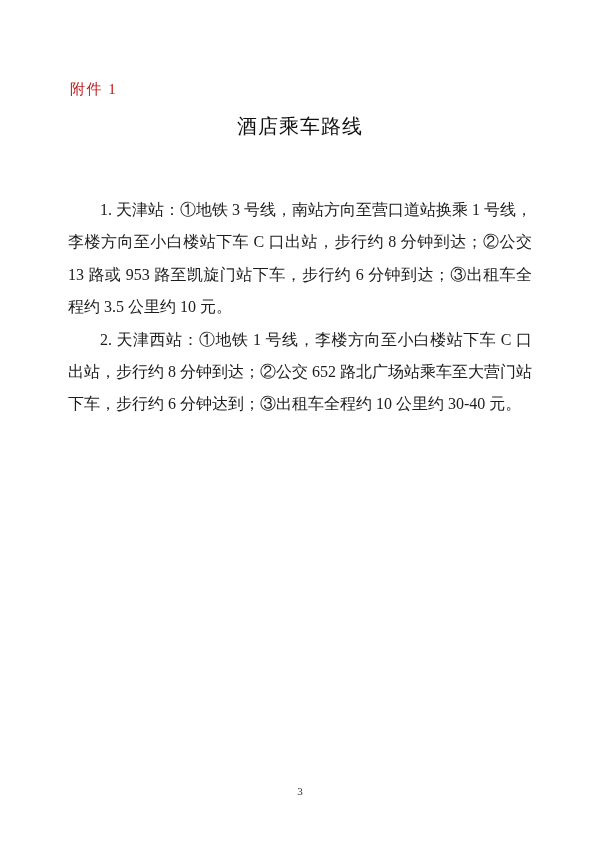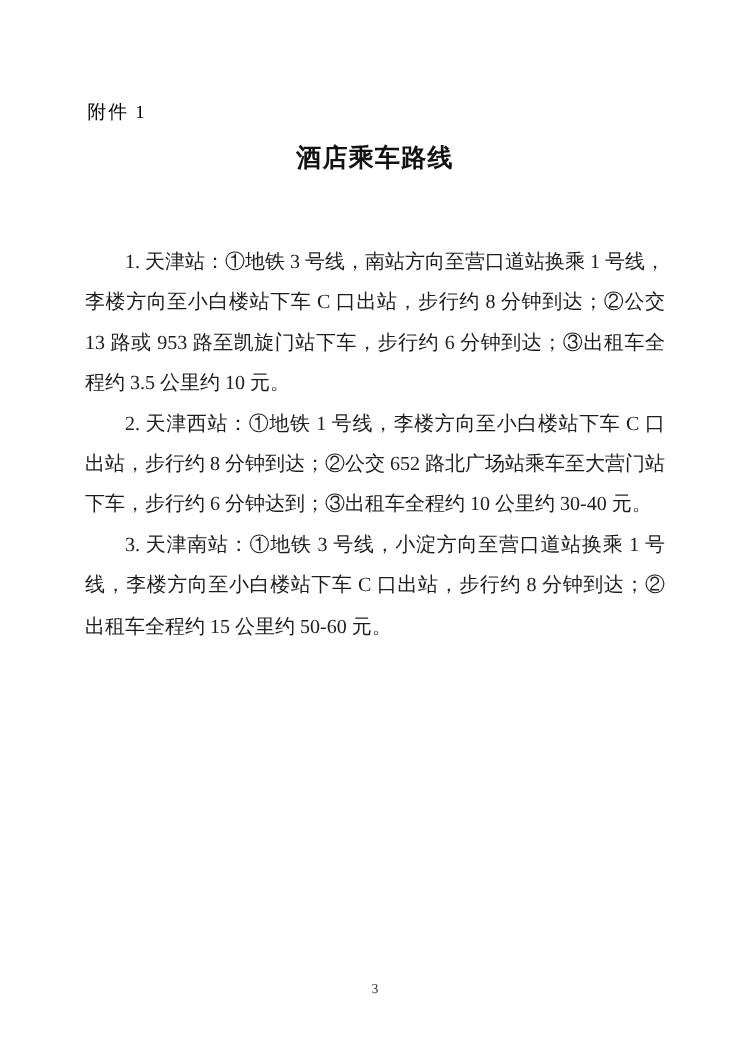--- a/index.html
+++ b/index.html
@@ -15,30 +15,30 @@
     overflow: hidden;
     font-family: "Liberation Serif", "DejaVu Serif", serif;
     color: #1c1c1c;
   }
   .attachment-label {
     position: absolute;
     left: 70px;
     top: 80px;
     font-size: 15px;
     letter-spacing: 1.5px;
-    color: #000000;
+    color: #b91c1c;
   }
   .doc-title {
     position: absolute;
     top: 113px;
     left: 0;
     width: 100%;
     text-align: center;
     font-size: 20px;
-    font-weight: bold;
+    font-weight: normal;
     letter-spacing: 1px;
     color: #111111;
   }
   .doc-body {
     position: absolute;
     left: 68px;
     top: 166px;
     width: 464px;
     font-size: 16px;
     line-height: 32.4px;
@@ -67,18 +67,17 @@
 
 <div class="page">
 
   <div class="attachment-label">附件 1</div>
 
   <div class="doc-title">酒店乘车路线</div>
 
   <div class="doc-body">
     <p>1. 天津站：①地铁 3 号线，南站方向至营口道站换乘 1 号线，李楼方向至小白楼站下车 C 口出站，步行约 8 分钟到达；②公交 13 路或 953 路至凯旋门站下车，步行约 6 分钟到达；③出租车全程约 3.5 公里约 10 元。</p>
     <p>2. 天津西站：①地铁 1 号线，李楼方向至小白楼站下车 C 口出站，步行约 8 分钟到达；②公交 652 路北广场站乘车至大营门站下车，步行约 6 分钟达到；③出租车全程约 10 公里约 30-40 元。</p>
-    <p>3. 天津南站：①地铁 3 号线，小淀方向至营口道站换乘 1 号线，李楼方向至小白楼站下车 C 口出站，步行约 8 分钟到达；②出租车全程约 15 公里约 50-60 元。</p>
   </div>
 
   <div class="page-number">3</div>
 
 </div>
 
 </body></html>

